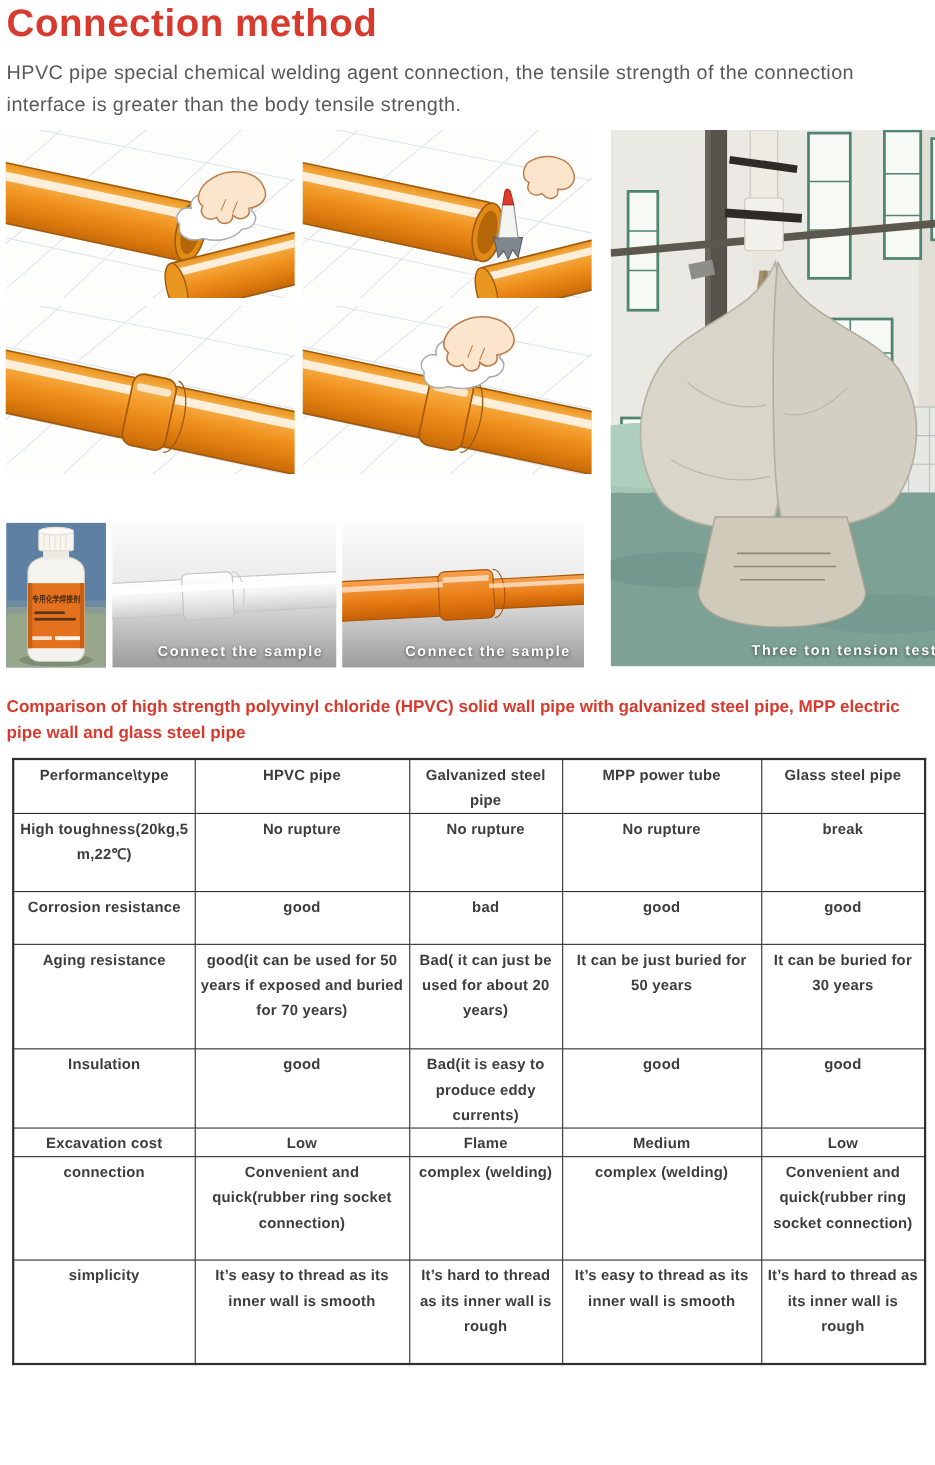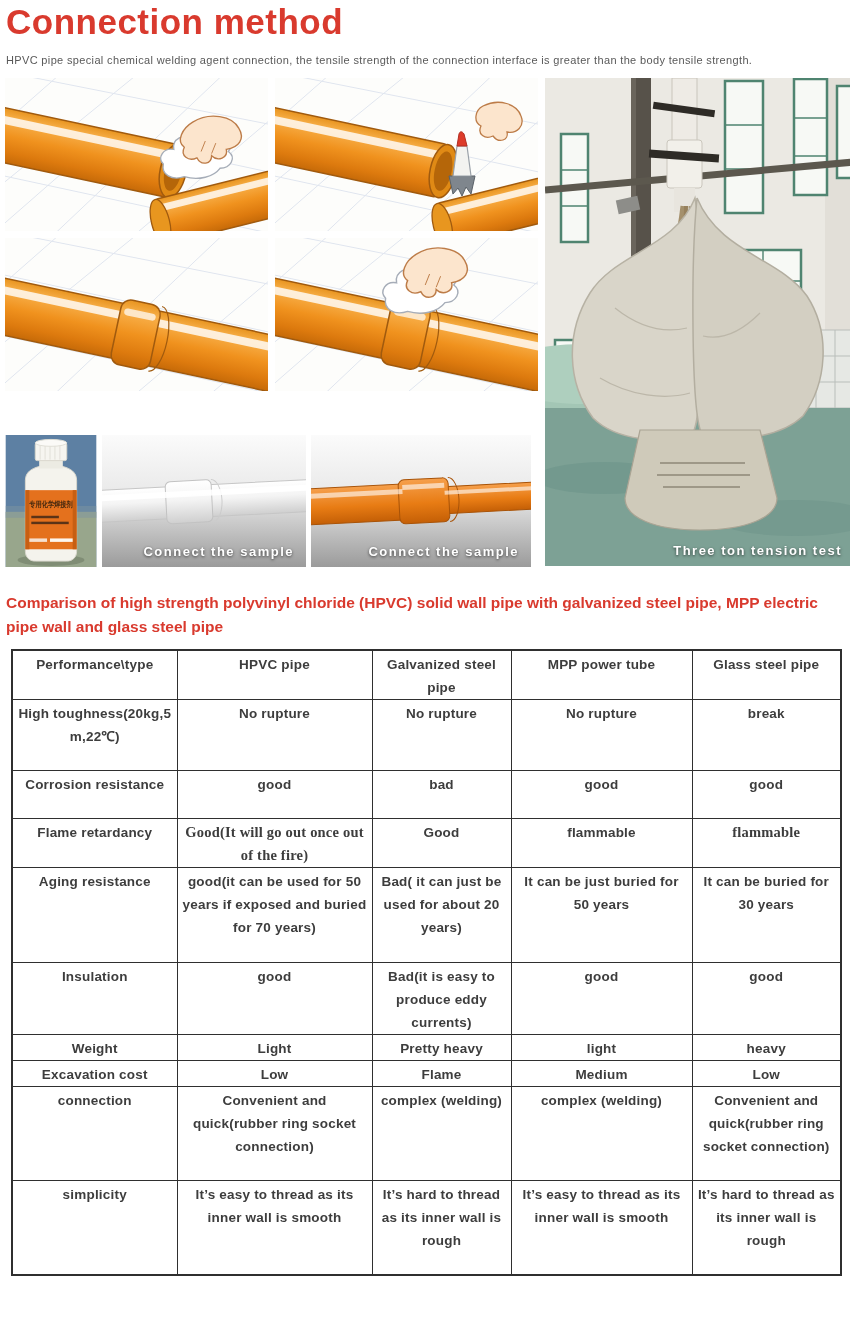--- a/index.html
+++ b/index.html
@@ -12,24 +12,24 @@
   html,body{margin:0;padding:0;background:#ffffff;}
   body{width:850px;font-family:"Liberation Sans",sans-serif;}
   .page{position:relative;width:850px;padding:2px 5px 30px 5px;}
 
   h1.page-title{
     margin:0 0 10px 1px;color:var(--accent);
     font-size:35px;font-weight:bold;letter-spacing:.5px;
   }
   p.intro{
     margin:0 0 8px 1px;max-width:845px;
-    color:var(--body-text);font-size:11px;line-height:1.6;letter-spacing:.35px;
-  }
-
-  .media{display:flex;gap:6px;}
+    color:var(--body-text);font-size:18px;line-height:1.6;letter-spacing:.35px;
+  }
+
+  .media{display:flex;gap:16px;}
   .media-left{width:534px;flex:none;}
   .ill-grid{
     display:grid;grid-template-columns:263px 263px;grid-auto-rows:153px;
     gap:7px;margin-bottom:44px;
   }
   figure{margin:0;position:relative;overflow:hidden;}
   figure svg{display:block;}
   .photo-fig{width:309px;height:488px;flex:none;}
   .sample-row{display:flex;gap:5px;height:132px;}
 
@@ -329,49 +329,35 @@
           <td>No rupture</td>
           <td>break</td>
         </tr>
         <tr style="height: 48px;">
           <td>Corrosion resistance</td>
           <td>good</td>
           <td>bad</td>
           <td>good</td>
           <td>good</td>
         </tr>
-        <tr style="height: 47px;">
-          <td>Flame retardancy</td>
-          <td class="serif">Good(It will go out once out of the fire)</td>
-          <td>Good</td>
-          <td>flammable</td>
-          <td class="serif">flammable</td>
-        </tr>
         <tr style="height: 95px;">
           <td>Aging resistance</td>
           <td>good(it can be used for 50 years if exposed and buried for 70 years)</td>
           <td>Bad( it can just be used for about 20 years)</td>
           <td>It can be just buried for 50 years</td>
           <td>It can be buried for 30 years</td>
         </tr>
         <tr style="height: 72px;">
           <td>Insulation</td>
           <td>good</td>
           <td>Bad(it is easy to produce eddy currents)</td>
           <td>good</td>
           <td>good</td>
         </tr>
         <tr style="height: 25px;">
-          <td>Weight</td>
-          <td>Light</td>
-          <td>Pretty heavy</td>
-          <td>light</td>
-          <td>heavy</td>
-        </tr>
-        <tr style="height: 25px;">
           <td>Excavation cost</td>
           <td>Low</td>
           <td>Flame</td>
           <td>Medium</td>
           <td>Low</td>
         </tr>
         <tr style="height: 94px;">
           <td>connection</td>
           <td>Convenient and quick(rubber ring socket connection)</td>
           <td>complex (welding)</td>

